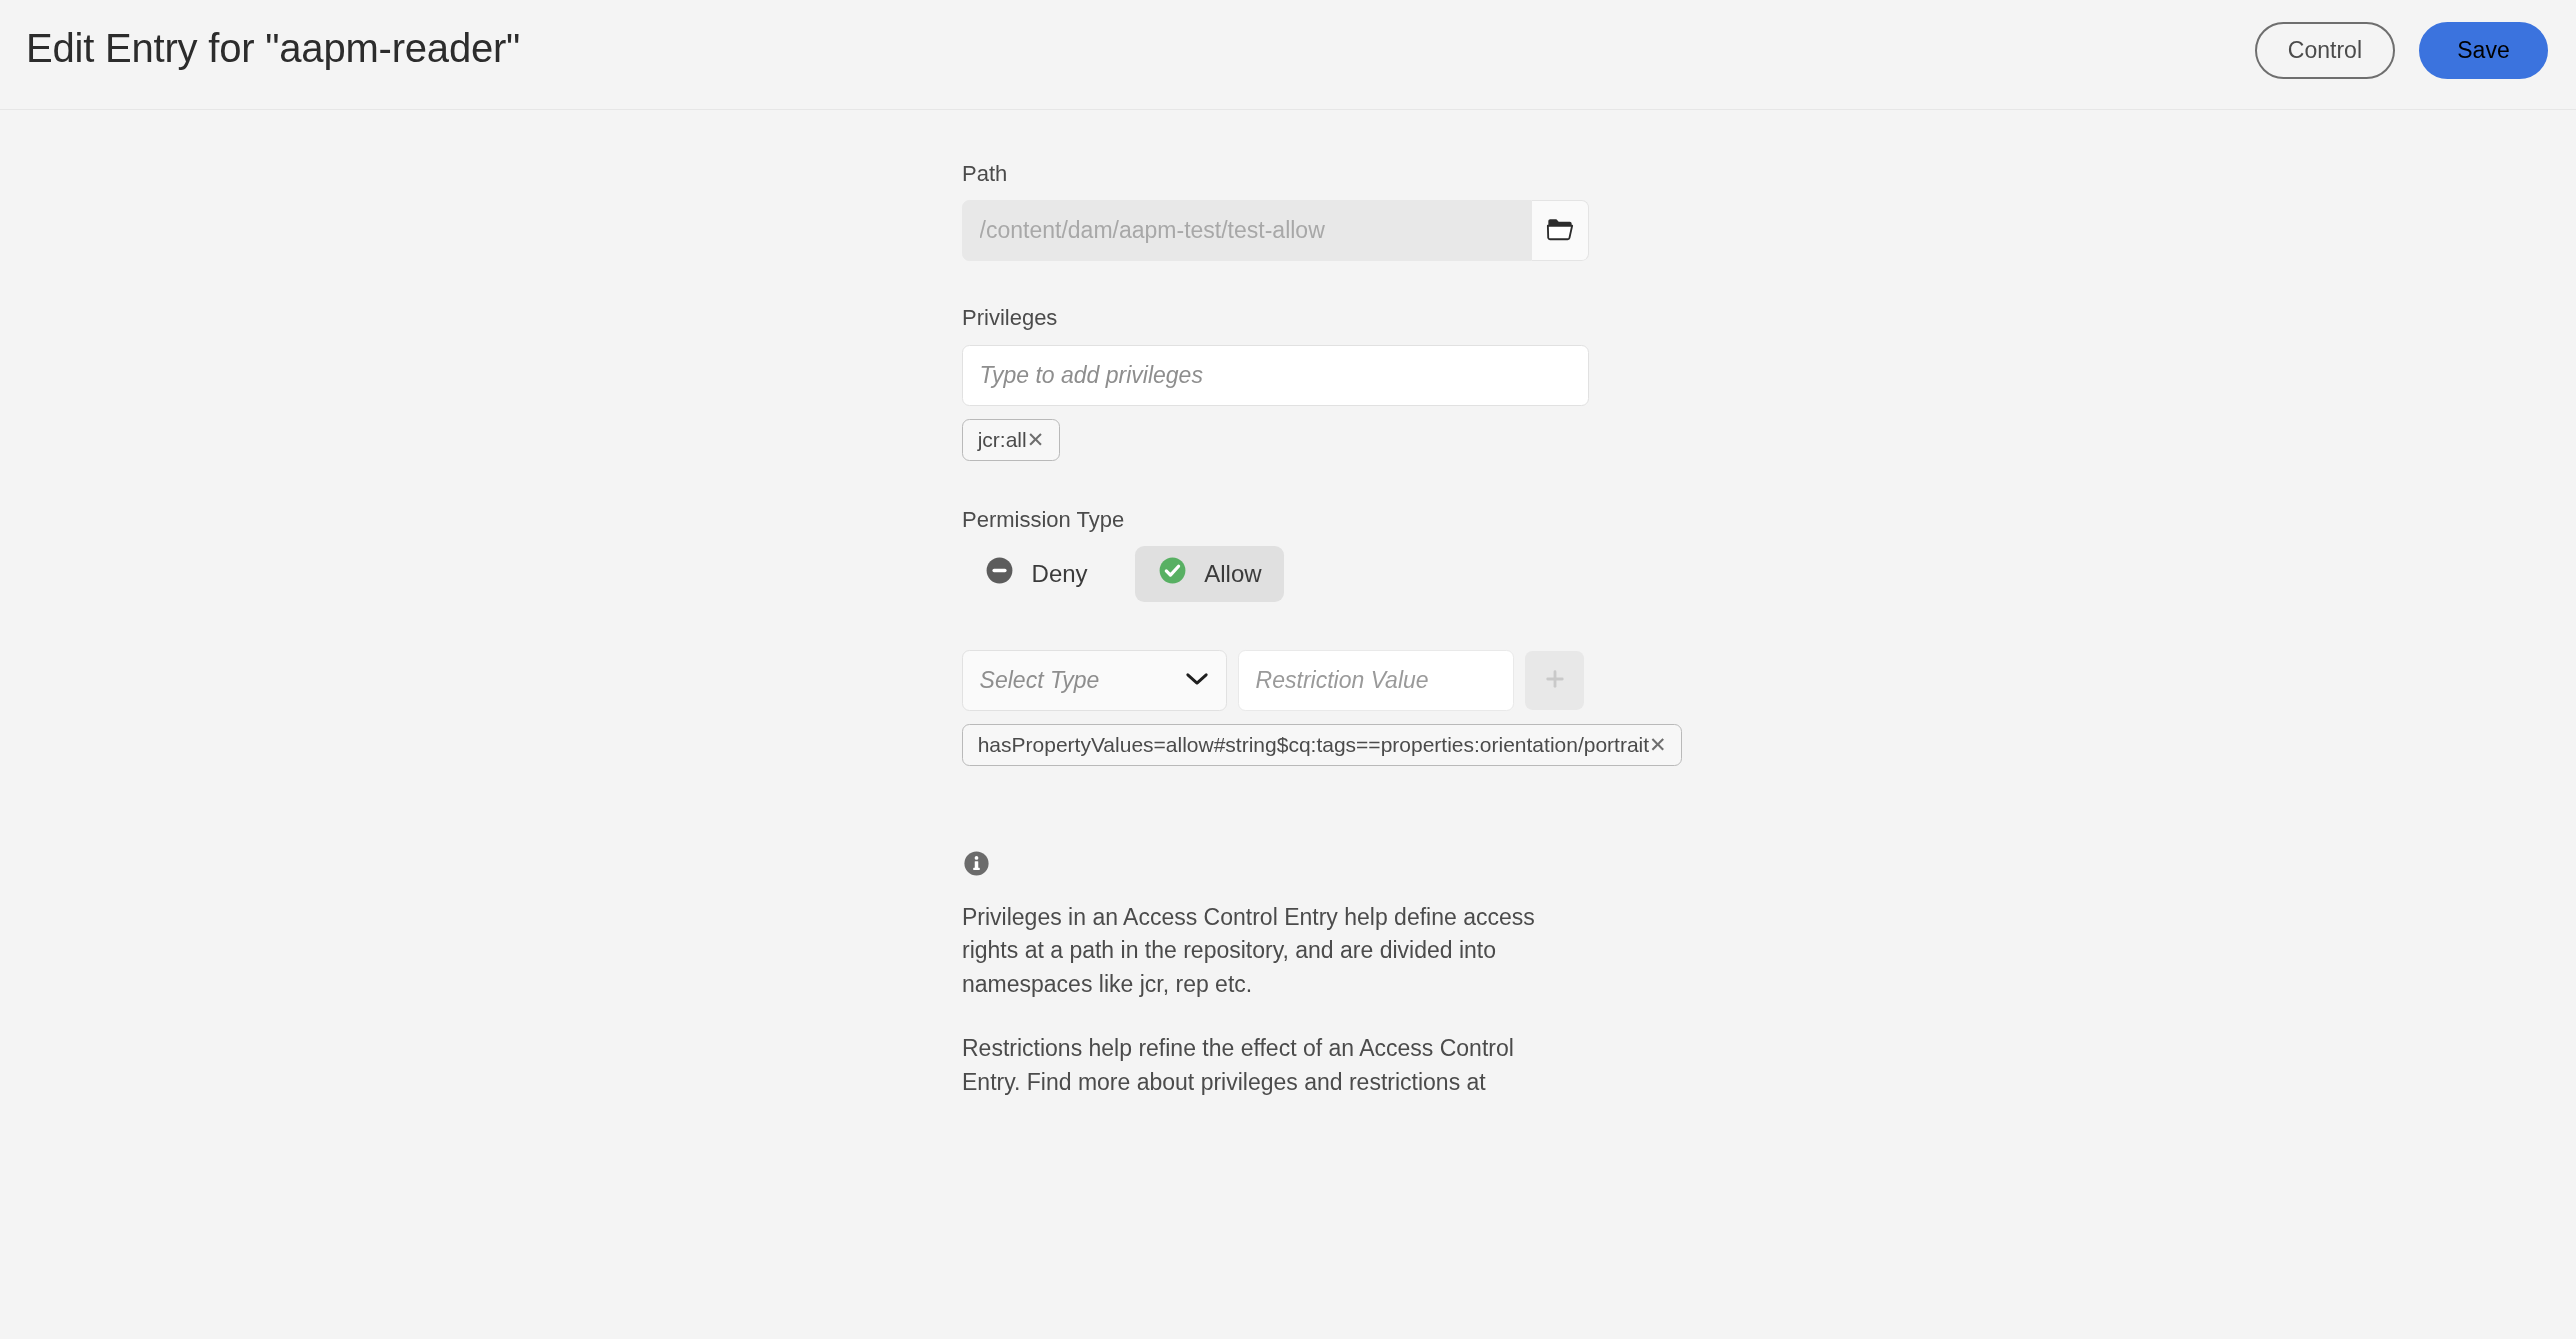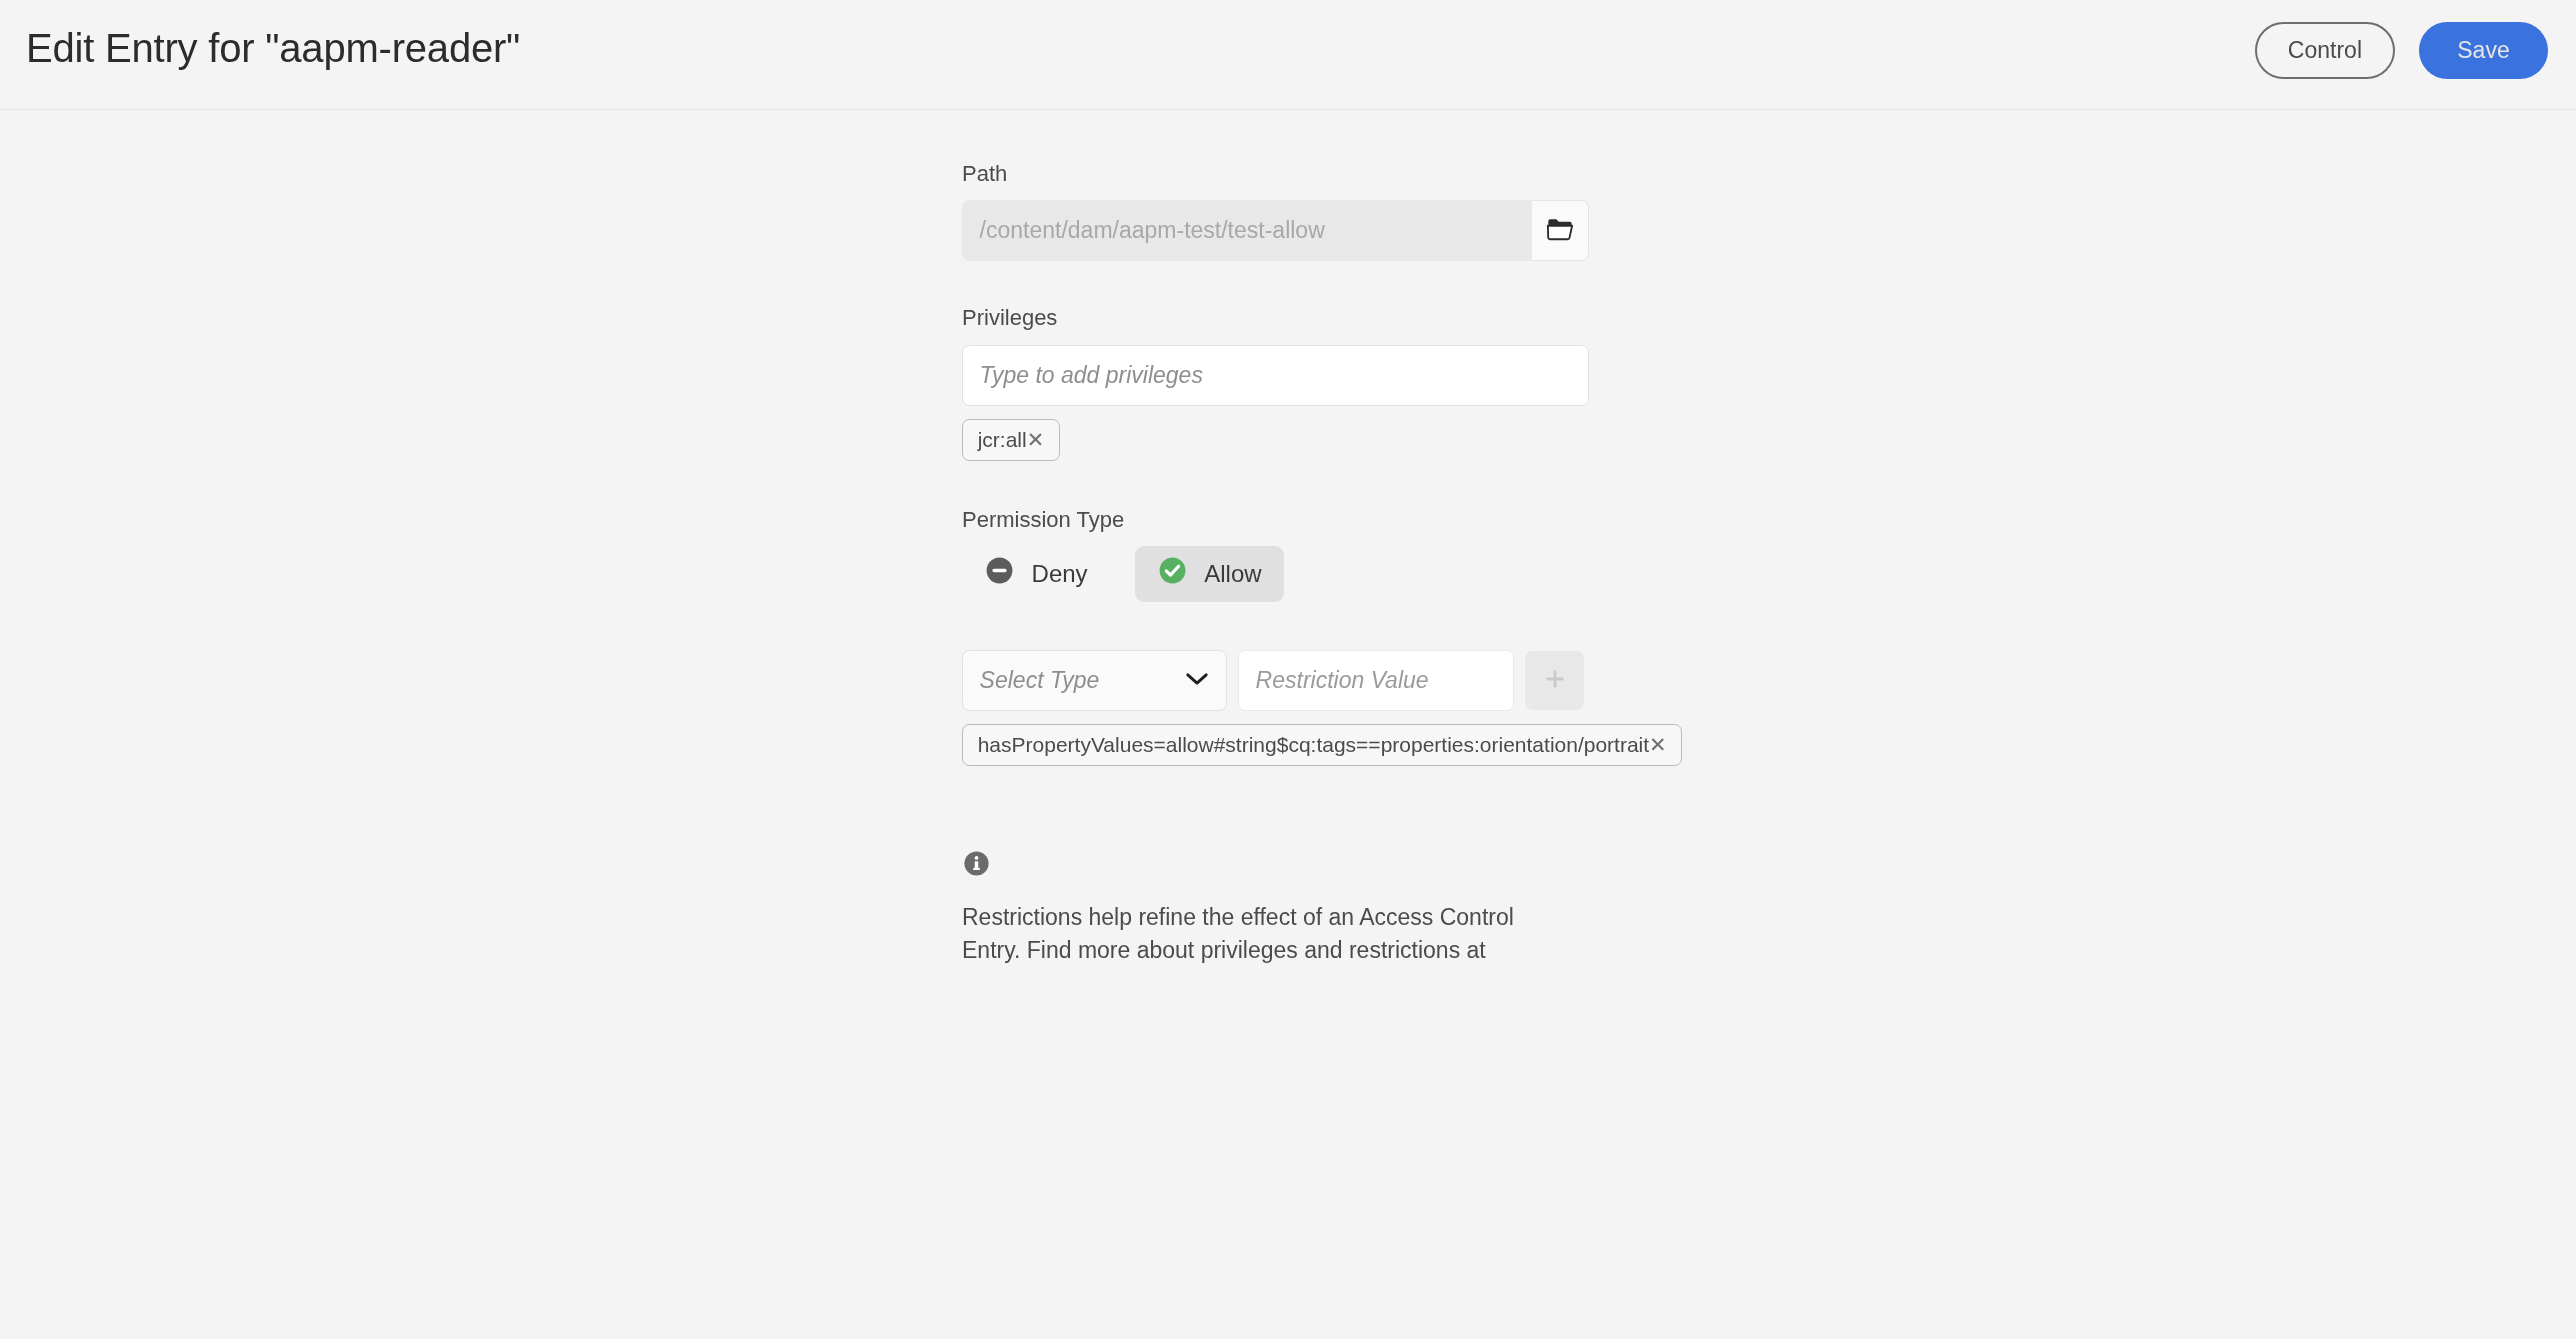--- a/index.html
+++ b/index.html
@@ -53,21 +53,21 @@
   }
   .btn-cancel {
     background: transparent;
     border: 2.8px solid #6E6E6E;
     color: #4B4B4B;
     min-width: 138px;
   }
   .btn-save {
     background: #3B73DE;
     border: 2.8px solid #3B73DE;
-    color: #e5e5e5;
+    color: #000000;
     min-width: 129px;
   }
 
   
   .form-wrap {
     position: absolute;
     left: 962px;
     top: 110px;
     width: 920px;
   }
@@ -332,17 +332,18 @@
 
   <div class="info-block" style="margin-top:83px;">
     <div class="info-icon-wrap">
       <svg width="29" height="29" viewBox="0 0 24 24" aria-hidden="true">
         <circle cx="12" cy="12" r="10" fill="#6B6B6B"></circle>
         <circle cx="12" cy="7.4" r="1.55" fill="#FFFFFF"></circle>
         <rect x="10.55" y="10.1" width="2.9" height="7.2" rx="0.5" fill="#FFFFFF"></rect>
         <rect x="9.3" y="15.6" width="5.4" height="1.8" rx="0.5" fill="#FFFFFF"></rect>
       </svg>
     </div>
+    <p class="info-para">Privileges in an Access Control Entry help define access rights at a path in the repository, and are divided into namespaces like jcr, rep etc.</p>
     <p class="info-para">Restrictions help refine the effect of an Access Control Entry. Find more about privileges and restrictions at</p>
   </div>
 
 </div>
 
 
 </body></html>

